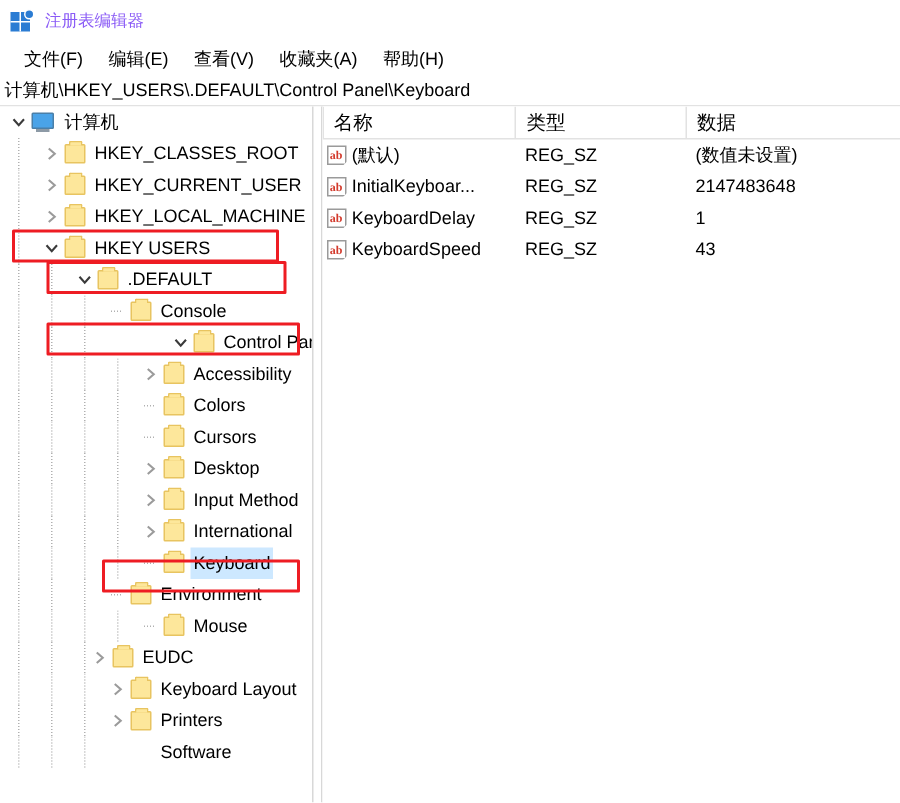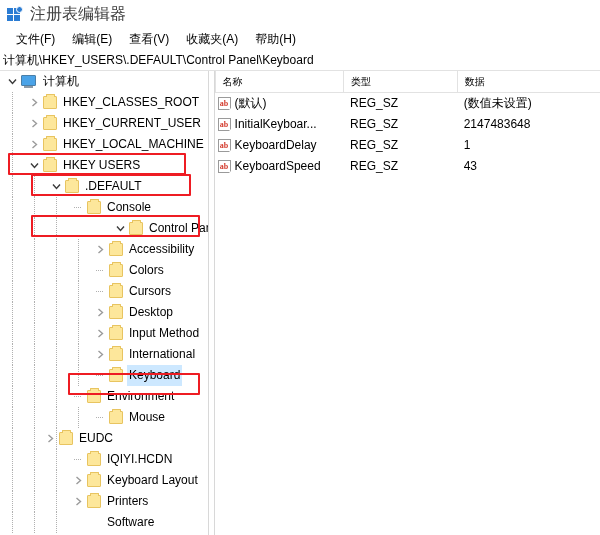--- a/index.html
+++ b/index.html
@@ -55,22 +55,22 @@
   #app-icon .dot {
     position: absolute;
     right: 0; top: 0;
     width: 5px; height: 5px;
     border-radius: 50%;
     background: #2b7cd3;
     border: 1px solid #ffffff;
     box-sizing: content-box;
   }
   #title-text {
-    font-size: 16px;
-    color: #404040;
+    font-size: 11px;
+    color: #8b5cf6;
     line-height: 16px;
   }
 
   
   #menubar {
     height: 22px;
     display: flex;
     align-items: center;
     padding-left: 8px;
     background: #ffffff;
@@ -240,21 +240,21 @@
   #list-header {
     height: 21px;
     display: flex;
     align-items: center;
     border-bottom: 1px solid #e2e2e2;
     background: #ffffff;
   }
   .col-head {
     height: 21px;
     line-height: 21px;
-    font-size: 10px;
+    font-size: 13px;
     color: #000000;
     padding-left: 7px;
     border-left: 1px solid #e2e2e2;
     box-sizing: border-box;
     white-space: nowrap;
     cursor: default;
   }
   .col-name { width: 130px; }
   .col-type { width: 115px; }
   .col-data { width: 145px; }
@@ -555,45 +555,33 @@
           <div class="guide" style="left: 56px;"></div>
           <div class="guide" style="left: 78px;"></div>
           <div class="twisty">
             <div class="stub" style="left: 4px; width: 8px;"></div>
           </div>
           <div class="folder">
             <div class="f"></div>
           </div>
           <div class="tree-label">Mouse</div>
         </div>
-        <div class="tree-row" style="padding-left: 42px;">
+        <div class="tree-row" style="padding-left: 58px;">
           <div class="guide" style="left: 12px;"></div>
           <div class="guide" style="left: 34px;"></div>
           <div class="guide" style="left: 56px;"></div>
           <div class="twisty">
             <svg width="9" height="9" viewBox="0 0 9 9">
               <path d="M2.5 1 L6.5 4.5 L2.5 8" fill="none" stroke="#9b9b9b" stroke-width="1.4"></path>
             </svg>
           </div>
           <div class="folder">
             <div class="f"></div>
           </div>
           <div class="tree-label">EUDC</div>
-        </div>
-        <div class="tree-row" style="padding-left: 70px;">
-          <div class="guide" style="left: 12px;"></div>
-          <div class="guide" style="left: 34px;"></div>
-          <div class="guide" style="left: 56px;"></div>
-          <div class="twisty">
-            <div class="stub" style="left: 4px; width: 8px;"></div>
-          </div>
-          <div class="folder">
-            <div class="f"></div>
-          </div>
-          <div class="tree-label">IQIYI.HCDN</div>
         </div>
         <div class="tree-row" style="padding-left: 70px; align-items: center;">
           <div class="guide" style="left: 12px;"></div>
           <div class="guide" style="left: 34px;"></div>
           <div class="guide" style="left: 56px;"></div>
           <div class="twisty">
             <svg width="9" height="9" viewBox="0 0 9 9">
               <path d="M2.5 1 L6.5 4.5 L2.5 8" fill="none" stroke="#9b9b9b" stroke-width="1.4"></path>
             </svg>
           </div>

